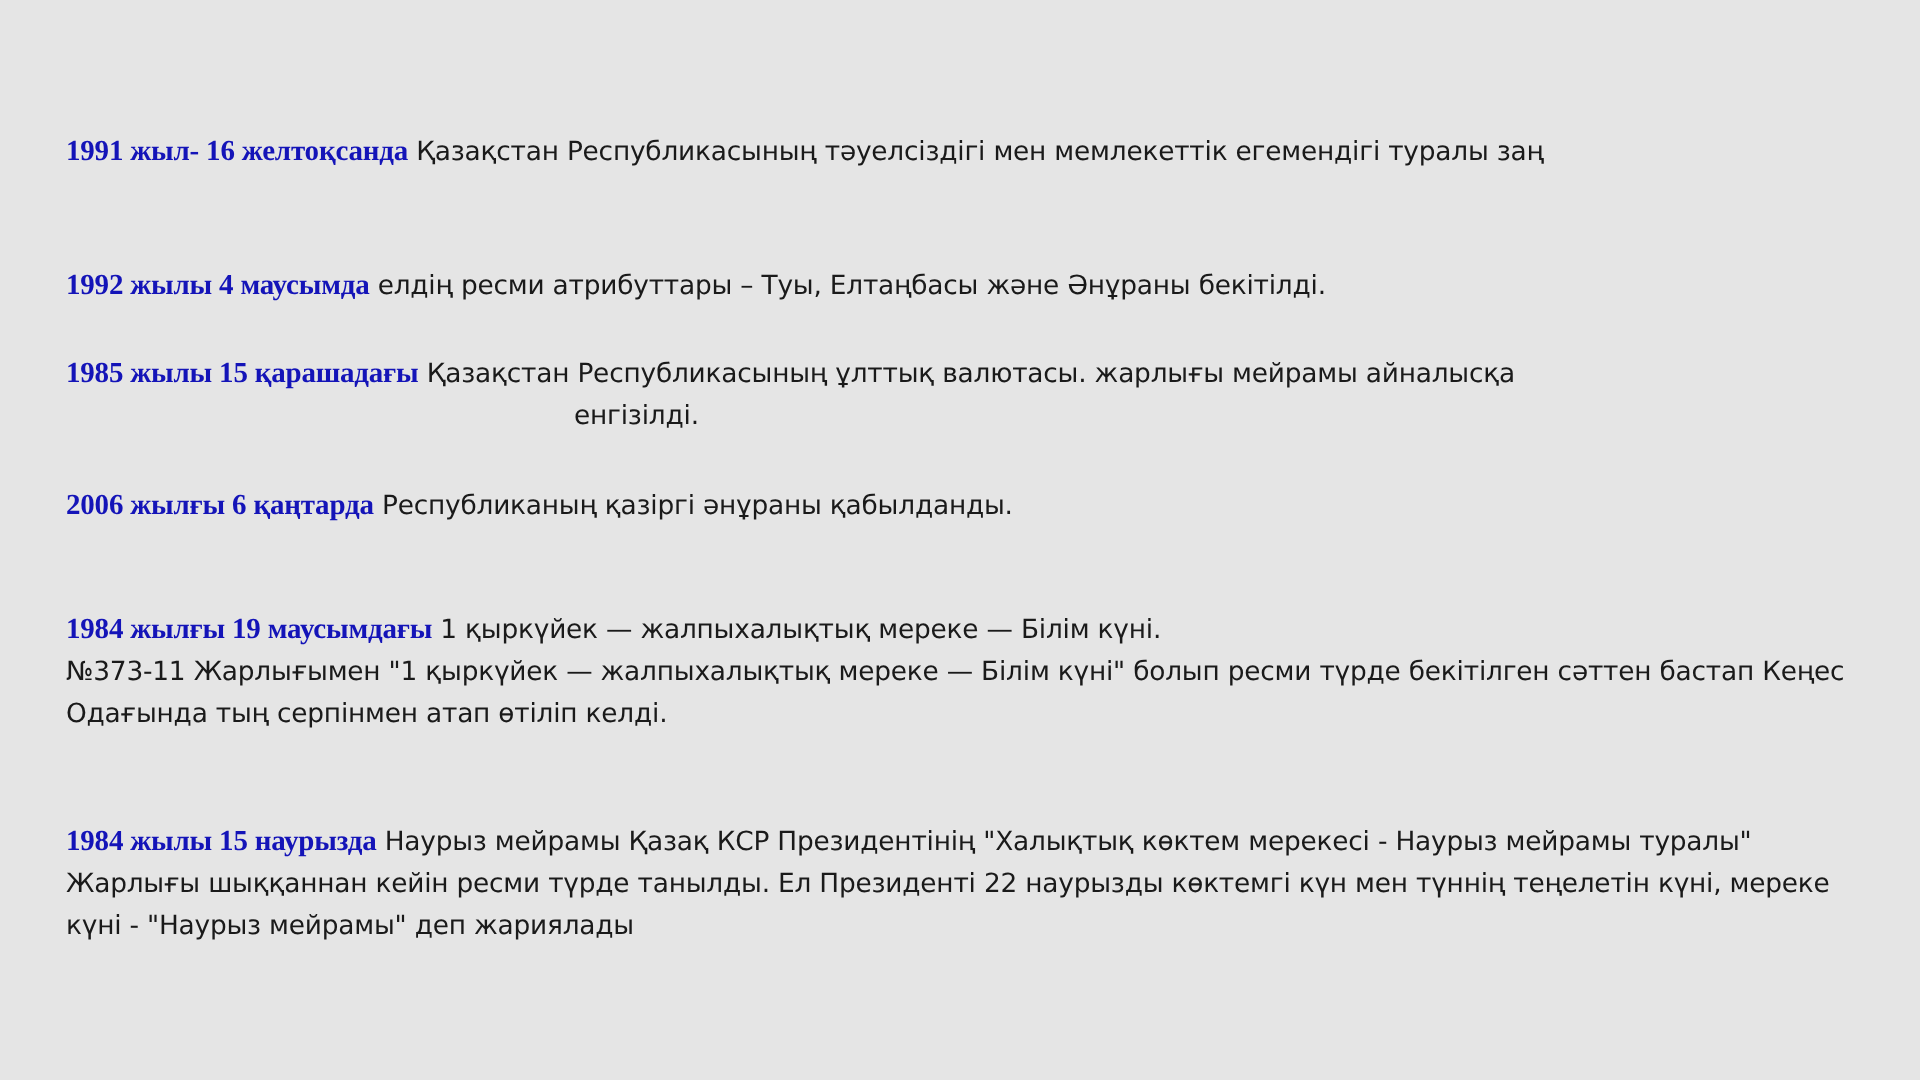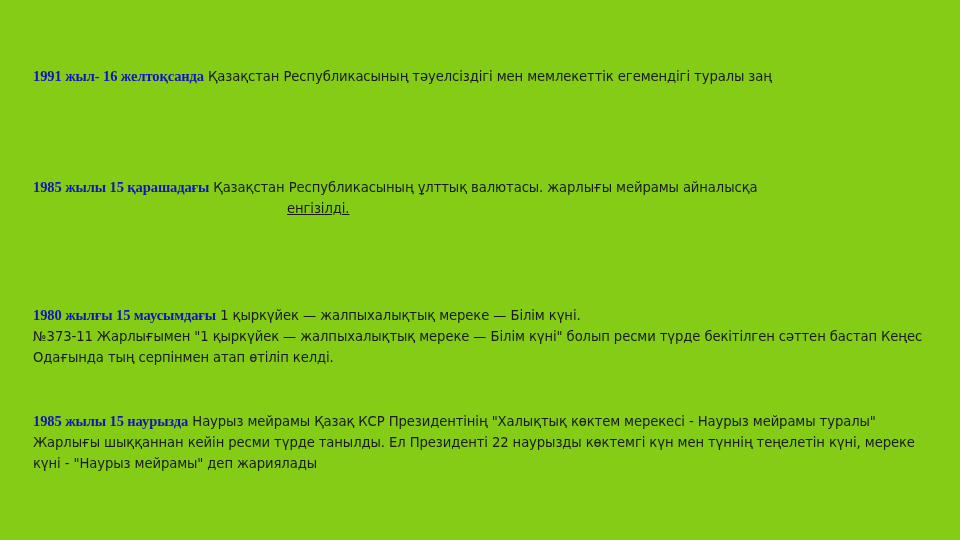--- a/index.html
+++ b/index.html
@@ -12,21 +12,21 @@
       height: 540px;
       position: relative;
       overflow: hidden;
       font-family: "DejaVu Sans", sans-serif;
       color: #1a1a1a;
     }
     .slide {
       position: absolute;
       left: 0; top: 0;
       width: 960px; height: 540px;
-      background: #84cc16;
+      background: #e5e5e5;
     }
     .entry {
       position: absolute;
       left: 33px;
       font-size: 13.2px;
       line-height: 21px;
       letter-spacing: -0.1px;
     }
     .date {
       font-family: "Liberation Serif", serif;
@@ -35,43 +35,49 @@
       color: #1414b8;
     }
     .text { color: #1a1a1a; }
     .cont {
       display: block;
     }
     #e1 { top: 66px; width: 880px; }
     #e1 .cont { padding-left: 117px; }
     #e2 { top: 133px; width: 880px; }
     #e3 { top: 177px; width: 880px; }
-    #e3 .cont { padding-left: 254px; text-decoration: underline; }
+    #e3 .cont { padding-left: 254px; }
     #e4 { top: 243px; width: 880px; }
     #e5 { top: 305px; width: 890px; }
     #e6 { top: 411px; width: 890px; }
   </style>
 </head>
 <body>
 
 <div class="slide">
 
   <div class="entry" id="e1">
     <span class="date">1991  жыл- 16 желтоқсанда</span><span class="text"> Қазақстан Республикасының тәуелсіздігі мен мемлекеттік егемендігі туралы заң</span>
   </div>
 
+  <div class="entry" id="e2">
+    <span class="date">1992 жылы 4 маусымда</span><span class="text"> елдің ресми атрибуттары – Туы, Елтаңбасы және Әнұраны бекітілді.</span>
+  </div>
 
   <div class="entry" id="e3">
     <span class="date">1985 жылы 15   қарашадағы</span><span class="text"> Қазақстан Республикасының ұлттық валютасы.    жарлығы   мейрамы  айналысқа</span>
     <span class="cont text">енгізілді.</span>
   </div>
 
+  <div class="entry" id="e4">
+    <span class="date">2006 жылғы 6 қаңтарда</span><span class="text">  Республиканың қазіргі әнұраны  қабылданды.</span>
+  </div>
 
   <div class="entry" id="e5">
-    <span class="date">1980 жылғы 15 маусымдағы</span><span class="text"> 1 қыркүйек — жалпыхалықтық мереке — Білім күні.</span>
+    <span class="date">1984 жылғы 19 маусымдағы</span><span class="text"> 1 қыркүйек — жалпыхалықтық мереке — Білім күні.</span>
     <span class="cont text">№373-11 Жарлығымен "1 қыркүйек — жалпыхалықтық мереке — Білім күні" болып ресми түрде бекітілген сәттен бастап Кеңес Одағында тың серпінмен атап өтіліп келді.</span>
   </div>
 
   <div class="entry" id="e6">
-    <span class="date">1985 жылы 15 наурызда</span><span class="text"> Наурыз мейрамы  Қазақ КСР Президентінің "Халықтық көктем мерекесі - Наурыз мейрамы туралы" Жарлығы шыққаннан кейін ресми түрде танылды. Ел Президенті 22 наурызды көктемгі күн мен түннің теңелетін күні, мереке күні - "Наурыз мейрамы" деп жариялады</span>
+    <span class="date">1984 жылы 15 наурызда</span><span class="text"> Наурыз мейрамы  Қазақ КСР Президентінің "Халықтық көктем мерекесі - Наурыз мейрамы туралы" Жарлығы шыққаннан кейін ресми түрде танылды. Ел Президенті 22 наурызды көктемгі күн мен түннің теңелетін күні, мереке күні - "Наурыз мейрамы" деп жариялады</span>
   </div>
 
 </div>
 
 </body></html>

